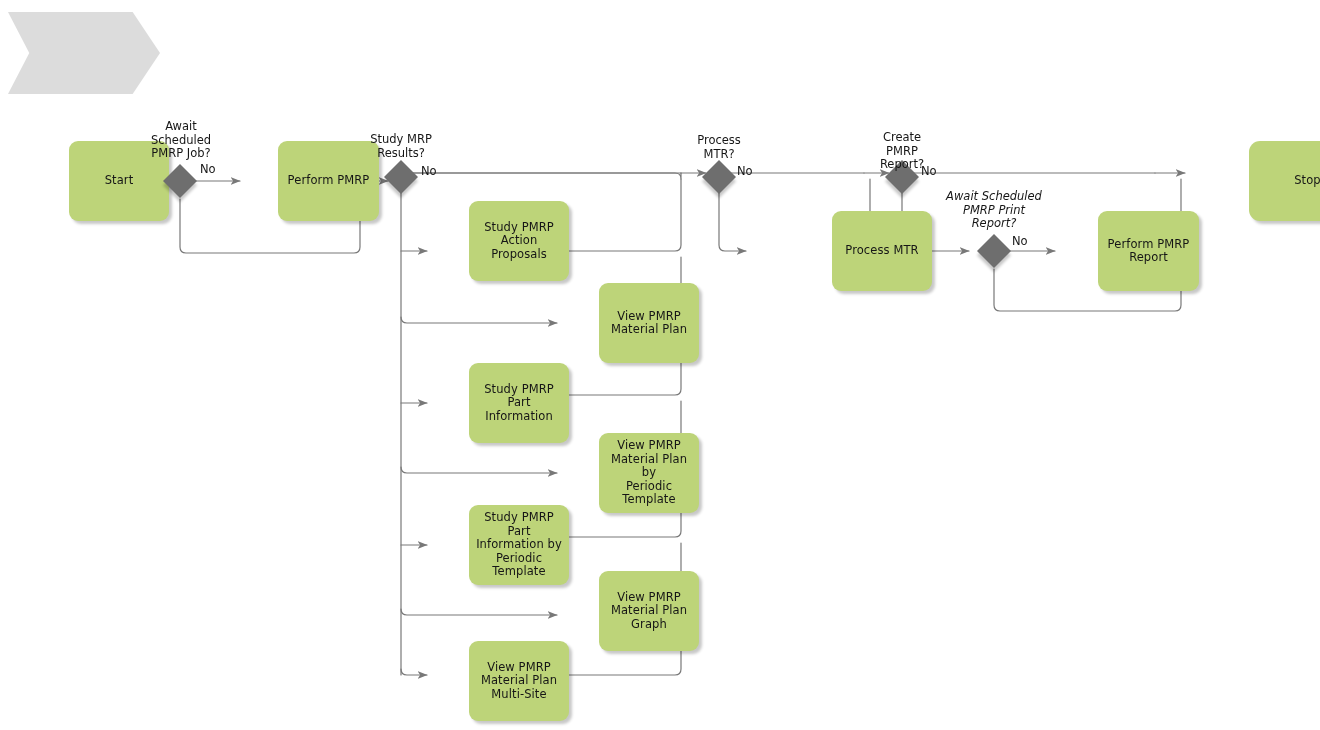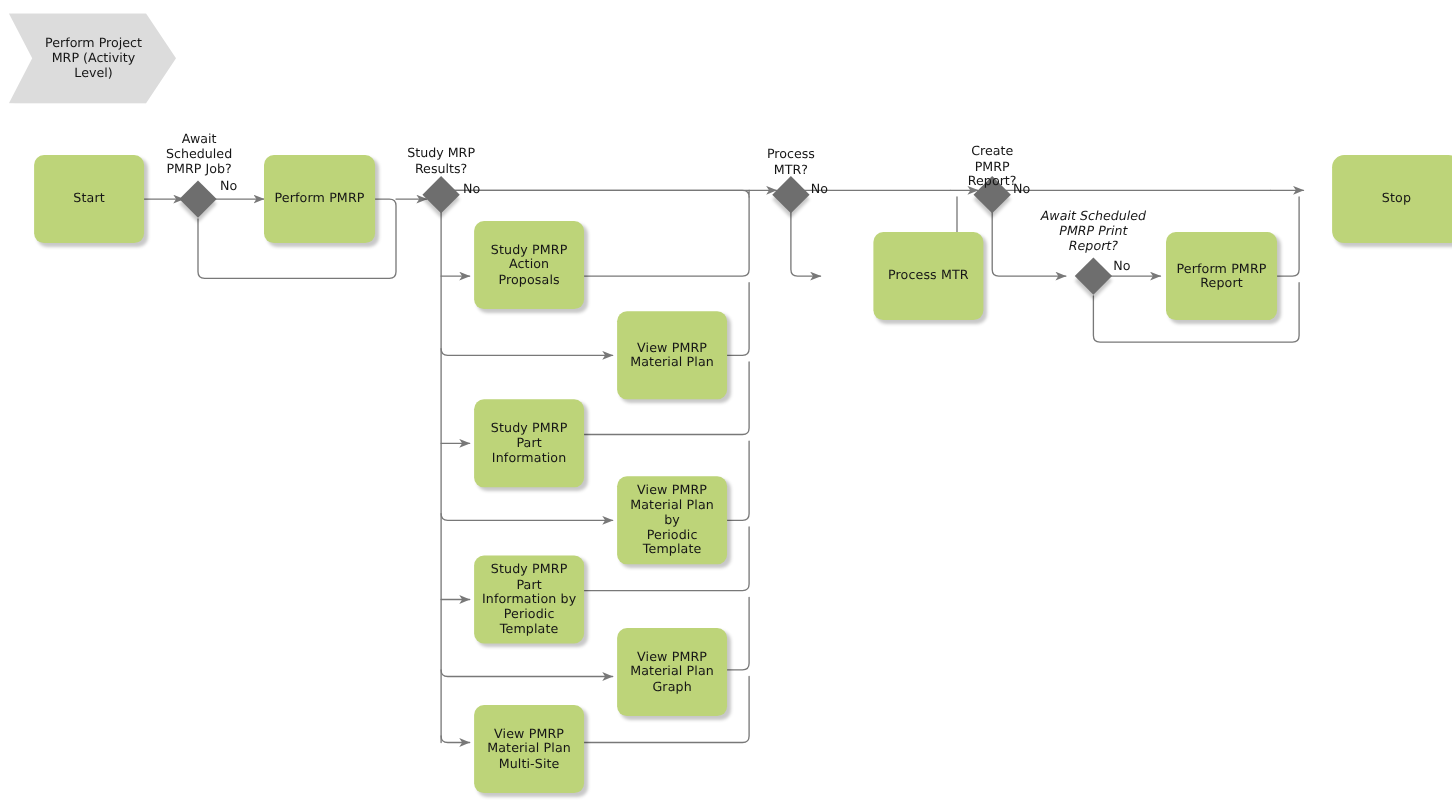--- a/index.html
+++ b/index.html
@@ -33,20 +33,21 @@
     align-items: center;
     justify-content: center;
     text-align: center;
     font-size: 11.5px;
     line-height: 13.5px;
     color: #161616;
     letter-spacing: 0.1px;
     box-shadow: 3px 3px 3px rgba(0,0,0,0.22);
     padding: 6px 4px;
     z-index: 3;
+    margin-left: 38px;
   }
   .node span { display: block; }
   .diamond {
     position: absolute;
     width: 24px;
     height: 24px;
     background: #6e6e6e;
     transform: rotate(45deg);
     box-shadow: 3px 3px 3px rgba(0,0,0,0.22);
     z-index: 3;
@@ -96,23 +97,20 @@
     white-space: pre-line;
   }
 </style>
 </head>
 <body>
 
 <div id="canvas">
 
   <div class="banner">
     <div class="shape"></div>
-    <div class="btext" style="white-space: pre-line;">Perform Project
-MRP (Activity
-Level)</div>
   </div>
 
   <svg id="edges" viewBox="0 0 1320 730" xmlns="http://www.w3.org/2000/svg">
     <defs>
       <marker id="ah" markerWidth="10" markerHeight="8" refX="9.5" refY="4" orient="auto" markerUnits="userSpaceOnUse">
         <path d="M0,0 L10,4 L0,8 L2.6,4 Z" fill="#787878"></path>
       </marker>
     </defs>
     <g fill="none" stroke="#787878" stroke-width="1.2" stroke-linecap="round" stroke-linejoin="round">
 

